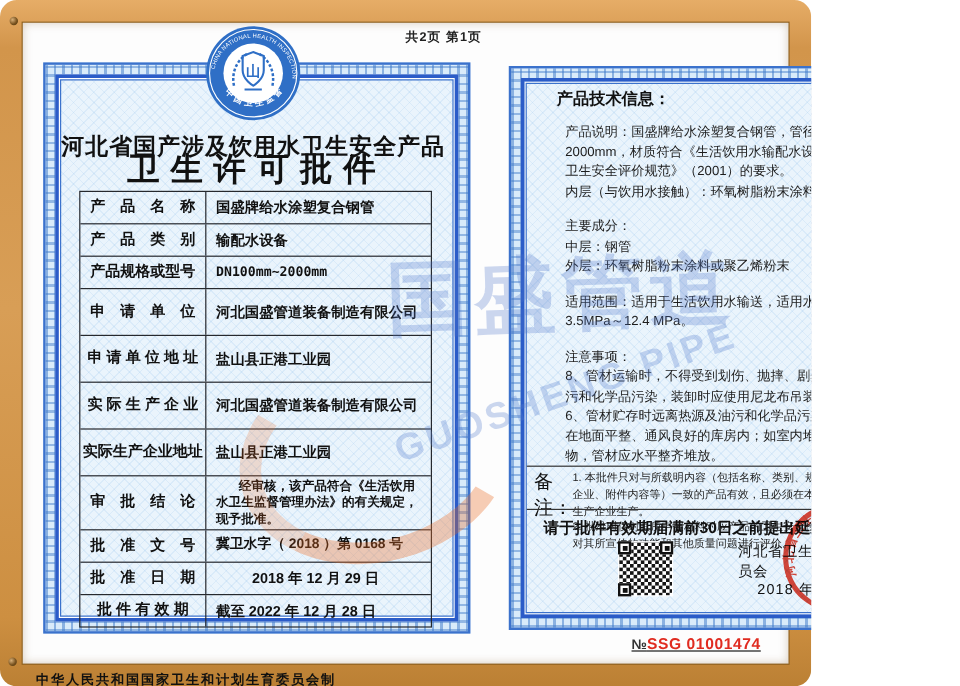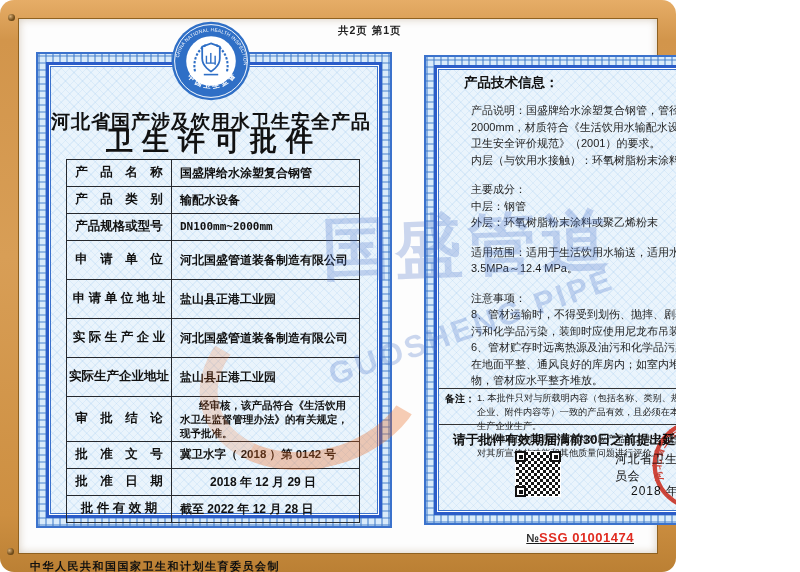--- a/index.html
+++ b/index.html
@@ -56,21 +56,21 @@
   .emblem{position:absolute;left:171px;top:21px;width:80px;height:80px;z-index:4;}
   
   #page2{left:424px;top:55px;width:341px;height:466px;}
   .p2-head{position:absolute;left:25px;top:4px;font-size:13.5px;font-weight:bold;color:#111;}
   .p2-flow{position:absolute;left:32px;right:8px;top:32px;font-size:11px;line-height:1.5;color:#1d1d1d;}
   .para{margin:0;}
   .gap{margin-top:13px;}
   .p2-hr{position:absolute;left:0;right:0;border-top:1.6px solid #333;z-index:2;}
   #hr1{top:318px}#hr2{top:354px}
   .p2-remarks{position:absolute;left:6px;right:3px;top:322px;display:flex;z-index:2;}
-  .rem-label{font-weight:bold;font-size:10px;flex:0 0 32px;color:#111;}
+  .rem-label{font-weight:normal;font-size:16px;flex:0 0 32px;color:#111;}
   .rem-items{flex:1;font-size:9.2px;line-height:1.5;color:#222;}
   .rem-items div{margin:0;}
   .p2-renewal{position:absolute;left:14px;top:361px;font-size:13px;font-weight:bold;color:#111;z-index:2;}
   .qr{position:absolute;left:76px;top:381px;width:46px;height:46px;background:#fff;z-index:2;}
   .qr::before{content:"";position:absolute;inset:1px;
       background:repeating-conic-gradient(#151515 0% 25%,transparent 0% 50%) 0 0/6px 6px;}
   .fp{position:absolute;width:11px;height:11px;border:2.5px solid #111;background:#fff;box-sizing:border-box;}
   .fp::after{content:"";position:absolute;inset:1.5px;background:#111;}
   .fp.tl{left:0;top:0}.fp.tr{right:0;top:0}.fp.bl{left:0;bottom:0}
   .p2-issuer{position:absolute;left:176px;top:381px;font-size:12px;color:#111;letter-spacing:.5px;z-index:2;}
@@ -140,21 +140,21 @@
             <div class="tval">盐山县正港工业园</div>
           </div>
           <div class="trow r-l">
             <div class="tlabel">审　批　结　论</div>
             <div class="tval val-small">
                 <span>经审核，该产品符合《生活饮用水卫生监督管理办法》的有关规定，现予批准。</span>
               </div>
           </div>
           <div class="trow r-s">
             <div class="tlabel">批　准　文　号</div>
-            <div class="tval" style="font-size:11.5px">冀卫水字（ 2018 ）第 0142 号</div>
+            <div class="tval" style="font-size:11.5px">冀卫水字（ 2018 ）第 0168 号</div>
           </div>
           <div class="trow r-s">
             <div class="tlabel">批　准　日　期</div>
             <div class="tval val-indent">2018 年 12 月 29 日</div>
           </div>
           <div class="trow r-s">
             <div class="tlabel">批 件 有 效 期</div>
             <div class="tval">截至 2022 年 12 月 28 日</div>
           </div>
         </div>

